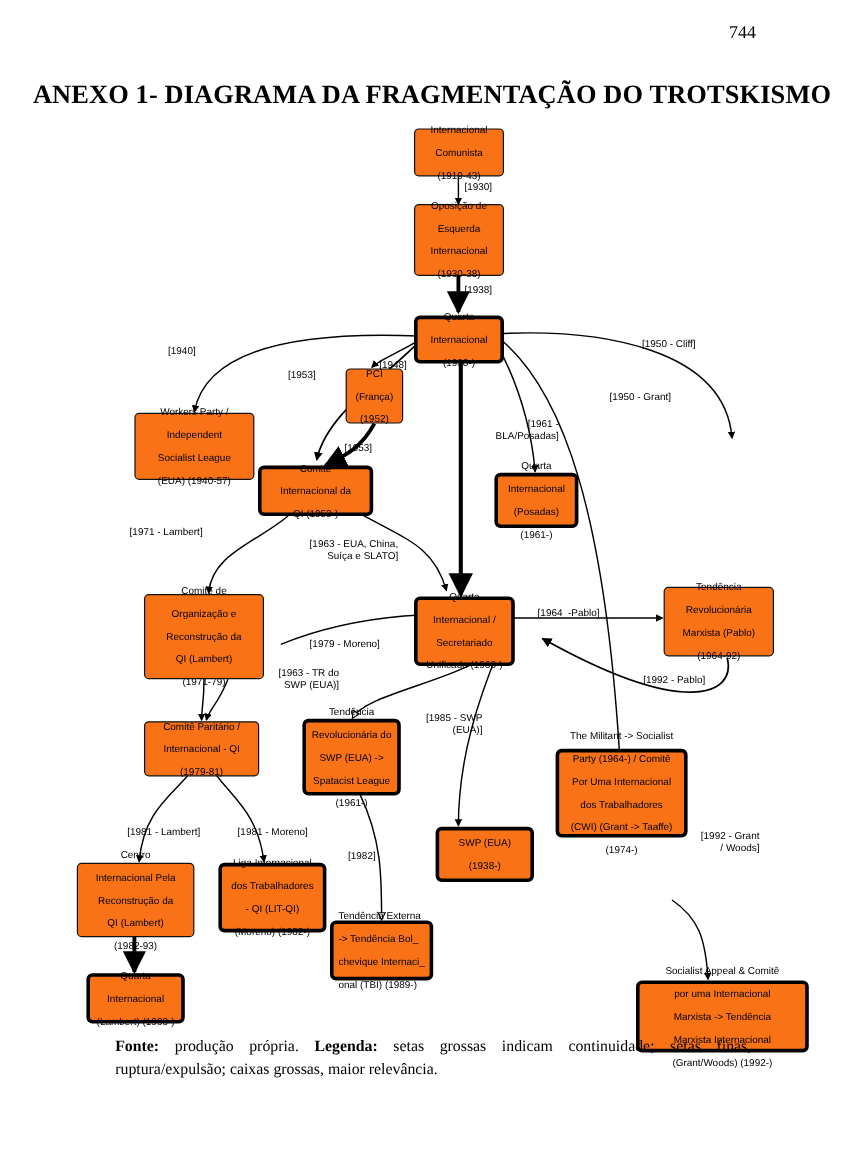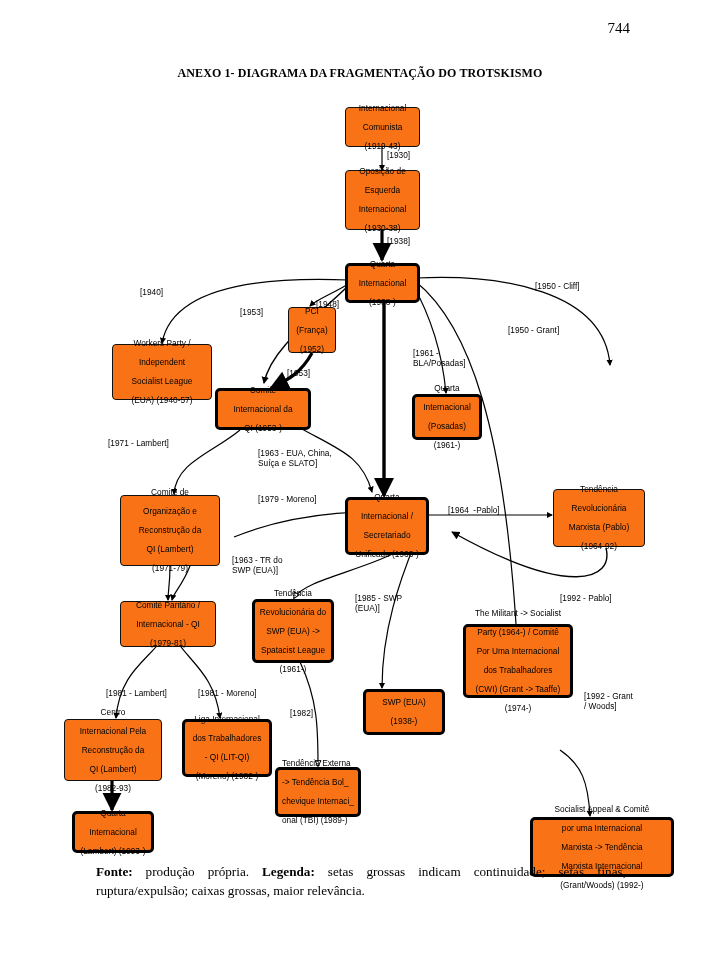--- a/index.html
+++ b/index.html
@@ -1,34 +1,34 @@
 <!DOCTYPE html>
 <html><head>
 <meta charset="utf-8">
 <style>
   html,body{margin:0;padding:0;background:#ffffff;}
   body{width:720px;height:967px;position:relative;font-family:"Liberation Sans",sans-serif;color:#000;}
   #page{position:relative;width:720px;height:967px;overflow:hidden;background:#fff;}
 
   .page-num{position:absolute;top:20px;right:90px;font-family:"Liberation Serif",serif;font-size:15px;color:#000;}
   .doc-title{position:absolute;top:66px;left:0;width:720px;text-align:center;
-             font-family:"Liberation Serif",serif;font-weight:bold;font-size:12px;letter-spacing:.1px;}
+             font-family:"Liberation Serif",serif;font-weight:bold;font-size:22px;letter-spacing:.1px;}
 
   #diagram{position:absolute;left:0;top:100px;width:720px;height:755px;}
   #edges{position:absolute;left:0;top:0;width:720px;height:755px;}
 
   .node{position:absolute;box-sizing:border-box;background:#f97316;border:1px solid #111;
         border-radius:4px;display:flex;align-items:center;justify-content:center;
         text-align:center;font-size:8.3px;line-height:19px;padding:2px 3px;color:#000;}
   .node.thick{border-width:3px;border-color:#000;border-radius:5px;}
   .node.leftal{justify-content:flex-start;text-align:left;padding-left:4px;}
   .node i{font-style:italic;}
 
   .elabel{position:absolute;font-size:8.3px;line-height:10px;color:#000;white-space:pre;}
-  .elabel.c{text-align:left;}
+  .elabel.c{text-align:right;}
 
   .footer{position:absolute;left:96px;top:862px;width:530px;
           font-family:"Liberation Serif",serif;font-size:13.2px;line-height:19px;text-align:justify;}
   .footer b{font-weight:bold;}
 </style>
 </head>
 <body>
 
 <div id="page">
 
@@ -132,25 +132,25 @@
     <div class="elabel" style="left:387px;top:136px;">[1938]</div>
     <div class="elabel" style="left:140px;top:187px;">[1940]</div>
     <div class="elabel" style="left:316px;top:199px;">[1948]</div>
     <div class="elabel" style="left:240px;top:207px;">[1953]</div>
     <div class="elabel" style="left:287px;top:268px;">[1953]</div>
     <div class="elabel" style="left:535px;top:181px;">[1950 - Cliff]</div>
     <div class="elabel" style="left:508px;top:225px;">[1950 - Grant]</div>
     <div class="elabel c" style="left:413px;top:248px;">[1961 -<br>BLA/Posadas]</div>
     <div class="elabel" style="left:108px;top:338px;">[1971 - Lambert]</div>
     <div class="elabel c" style="left:258px;top:348px;">[1963 - EUA, China,<br>Suíça e SLATO]</div>
-    <div class="elabel" style="left:246px;top:394px;padding-left:12px;">[1979 - Moreno]</div>
+    <div class="elabel" style="left:246px;top:431px;padding-left:12px;">[1979 - Moreno]</div>
     <div class="elabel c" style="left:232px;top:455px;">[1963 - TR do<br>SWP (EUA)]</div>
     <div class="elabel" style="left:448px;top:405px;">[1964  -Pablo]</div>
     <div class="elabel c" style="left:355px;top:493px;">[1985 - SWP<br>(EUA)]</div>
-    <div class="elabel" style="left:536px;top:493px;margin-left:24px;">[1992 - Pablo]</div>
+    <div class="elabel" style="left:536px;top:461px;">[1992 - Pablo]</div>
     <div class="elabel c" style="left:584px;top:591px;">[1992 - Grant<br>/ Woods]</div>
     <div class="elabel" style="left:66px;top:588px;padding-left:40px;">[1981 - Lambert]</div>
     <div class="elabel" style="left:198px;top:588px;">[1981 - Moreno]</div>
     <div class="elabel" style="left:290px;top:608px;">[1982]</div>
 
   </div>
 
   <div class="footer">
     <b>Fonte:</b><span> produção própria. </span><b>Legenda:</b><span> setas grossas indicam continuidade; setas finas, ruptura/expulsão; caixas grossas, maior relevância.</span>
   </div>

